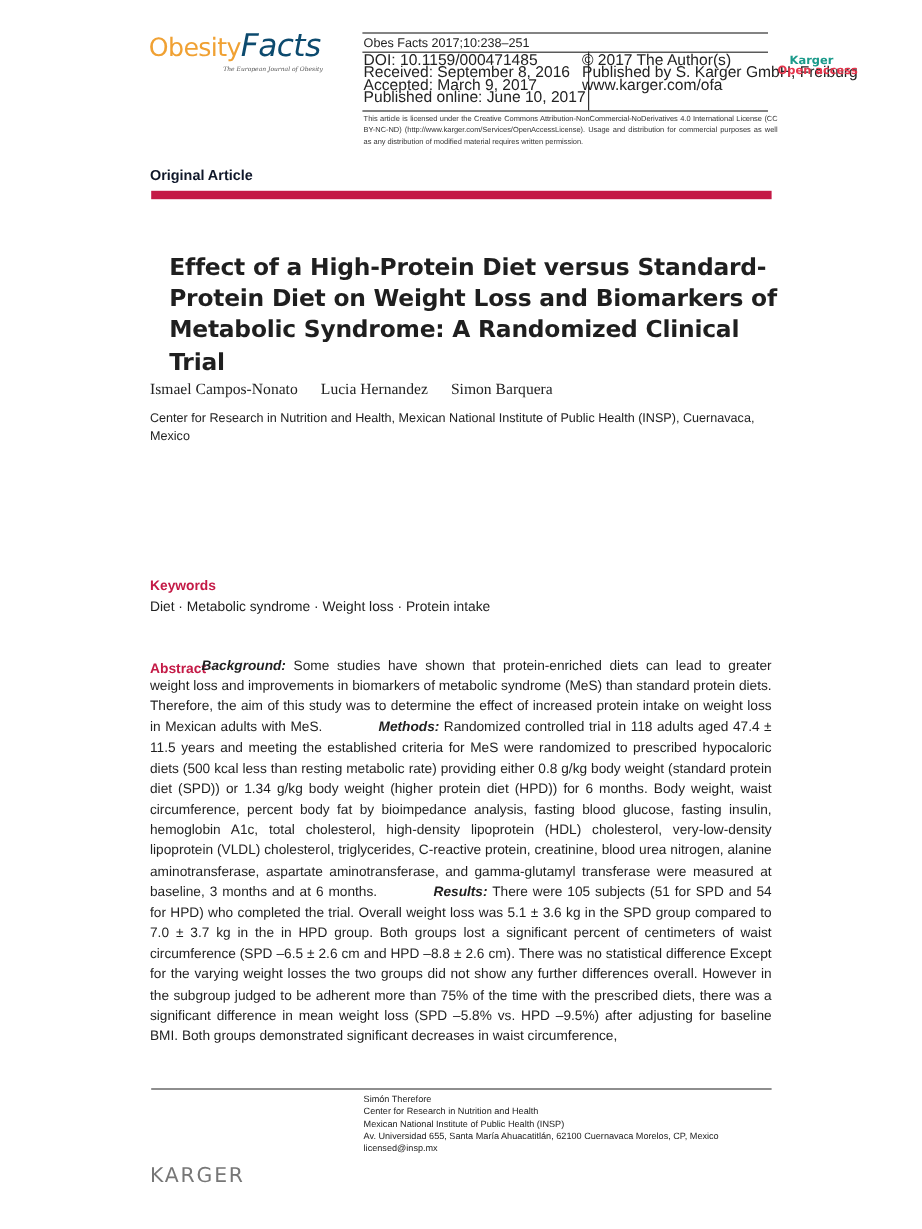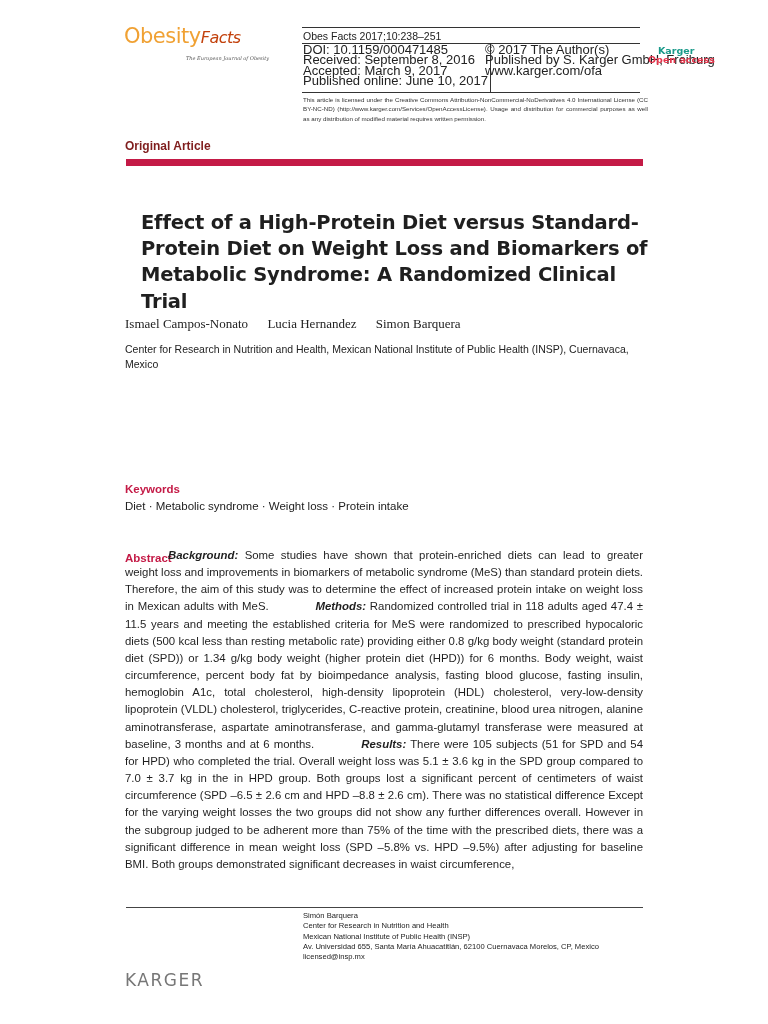--- a/index.html
+++ b/index.html
@@ -3,40 +3,40 @@
 <meta charset="utf-8">
 <style>
   html, body { margin: 0; padding: 0; background: #ffffff; }
   body { width: 768px; height: 1024px; position: relative; overflow: hidden;
          font-family: "Liberation Sans", "DejaVu Sans", sans-serif; color: #1a1a1a; }
   .abs { position: absolute; }
 
   
   .logo { left: 124px; top: 24px; white-space: nowrap; }
   .logo .ob { font-family: "DejaVu Sans", sans-serif; font-weight: normal; font-size: 21px; color: #f0a133; letter-spacing: -0.5px; }
-  .logo .fa { font-family: "DejaVu Sans", sans-serif; font-style: italic; font-size: 16px; color: #c2410c; letter-spacing: -0.5px; }
+  .logo .fa { font-family: "DejaVu Sans", sans-serif; font-style: italic; font-size: 26px; color: #0c4a6e; letter-spacing: -0.5px; }
   .logo-sub { left: 186px; top: 55px; font-family: "DejaVu Serif", serif; font-style: italic; font-size: 5px; color: #555; white-space: nowrap; }
 
   
   .hdr-rule-top { left: 302px; top: 27px; width: 338px; height: 1px; background: #333; }
   .citation { left: 303px; top: 30px; font-size: 10.5px; color: #222; white-space: nowrap; text-align: center; }
   .hdr-rule-mid { left: 302px; top: 43px; width: 338px; height: 1px; background: #333; }
   .hdr-col { top: 45px; font-size: 13px; line-height: 10.4px; color: #222; white-space: nowrap; }
   .hdr-left { left: 303px; }
   .hdr-right { left: 485px; }
   .hdr-divider { left: 490px; top: 43px; width: 1px; height: 49px; background: #333; }
   .hdr-rule-bot { left: 302px; top: 92px; width: 338px; height: 1px; background: #333; }
   .license { left: 303px; top: 95px; width: 345px; font-size: 6.2px; line-height: 9.3px; color: #333; text-align: justify; }
 
   .karger-oa { left: 648px; top: 46px; font-family: "DejaVu Sans", sans-serif; font-weight: bold; line-height: 9px; white-space: nowrap; }
   .karger-oa .k { display: block; font-size: 9.5px; color: #1a9a8a; padding-left: 10px; }
   .karger-oa .o { display: block; font-size: 9.5px; color: #e5344b; }
 
   
-  .article-type { left: 125px; top: 139px; font-size: 12px; font-weight: bold; color: #7f1d1d; }
+  .article-type { left: 125px; top: 139px; font-size: 12px; font-weight: bold; color: #0f172a; }
   .red-bar { left: 126px; top: 159px; width: 517px; height: 7px; background: #c41a46; }
 
   
   .title { left: 125px; top: 194px; width: 520px; font-family: "DejaVu Sans", sans-serif; font-weight: bold;
            font-size: 19.5px; line-height: 26.2px; color: #1f1f1f; letter-spacing: -0.2px; }
 
   
   .authors { left: 125px; top: 316px; font-family: "Liberation Serif", serif; font-size: 13px; color: #222; white-space: nowrap; }
   .authors span { margin-right: 16px; }
   .affil { left: 125px; top: 342px; width: 520px; font-size: 10.5px; line-height: 15px; color: #222; }
@@ -98,19 +98,19 @@
 <div class="abs affil">Center for Research in Nutrition and Health, Mexican National Institute of Public Health (INSP), Cuernavaca, Mexico</div>
 
 <div class="abs kw-head">Keywords</div>
 <div class="abs kw-body">Diet · Metabolic syndrome · Weight loss · Protein intake</div>
 
 <div class="abs abs-head">Abstract</div>
 <div class="abs abs-body"><b>Background:</b><span> Some studies have shown that protein-enriched diets can lead to greater weight loss and improvements in biomarkers of metabolic syndrome (MeS) than standard protein diets. Therefore, the aim of this study was to determine the effect of increased protein intake on weight loss in Mexican adults with MeS. </span><b>Methods:</b><span> Randomized controlled trial in 118 adults aged 47.4 ± 11.5 years and meeting the established criteria for MeS were randomized to prescribed hypocaloric diets (500 kcal less than resting metabolic rate) providing either 0.8 g/kg body weight (standard protein diet (SPD)) or 1.34 g/kg body weight (higher protein diet (HPD)) for 6 months. Body weight, waist circumference, percent body fat by bioimpedance analysis, fasting blood glucose, fasting insulin, hemoglobin A1c, total cholesterol, high-density lipoprotein (HDL) cholesterol, very-low-density lipoprotein (VLDL) cholesterol, triglycerides, C-reactive protein, creatinine, blood urea nitrogen, alanine aminotransferase, aspartate aminotransferase, and gamma-glutamyl transferase were measured at baseline, 3 months and at 6 months. </span><b>Results:</b><span> There were 105 subjects (51 for SPD and 54 for HPD) who completed the trial. Overall weight loss was 5.1 ± 3.6 kg in the SPD group compared to 7.0 ± 3.7 kg in the in HPD group. Both groups lost a significant percent of centimeters of waist circumference (SPD –6.5 ± 2.6 cm and HPD –8.8 ± 2.6 cm). There was no statistical difference Except for the varying weight losses the two groups did not show any further differences overall. However in the subgroup judged to be adherent more than 75% of the time with the prescribed diets, there was a significant difference in mean weight loss (SPD –5.8% vs. HPD –9.5%) after adjusting for baseline BMI. Both groups demonstrated significant decreases in waist circumference,</span></div>
 
 <div class="abs foot-rule"></div>
 <div class="abs corr">
-  <div>Simón Barquera</div>
+  <div>Simón Therefore</div>
   <div>Center for Research in Nutrition and Health</div>
   <div>Mexican National Institute of Public Health (INSP)</div>
   <div>Av. Universidad 655, Santa María Ahuacatitlán, 62100 Cuernavaca Morelos, CP, Mexico</div>
   <div>licensed@insp.mx</div>
 </div>
 <div class="abs publisher">KARGER</div>
 
 </body></html>

